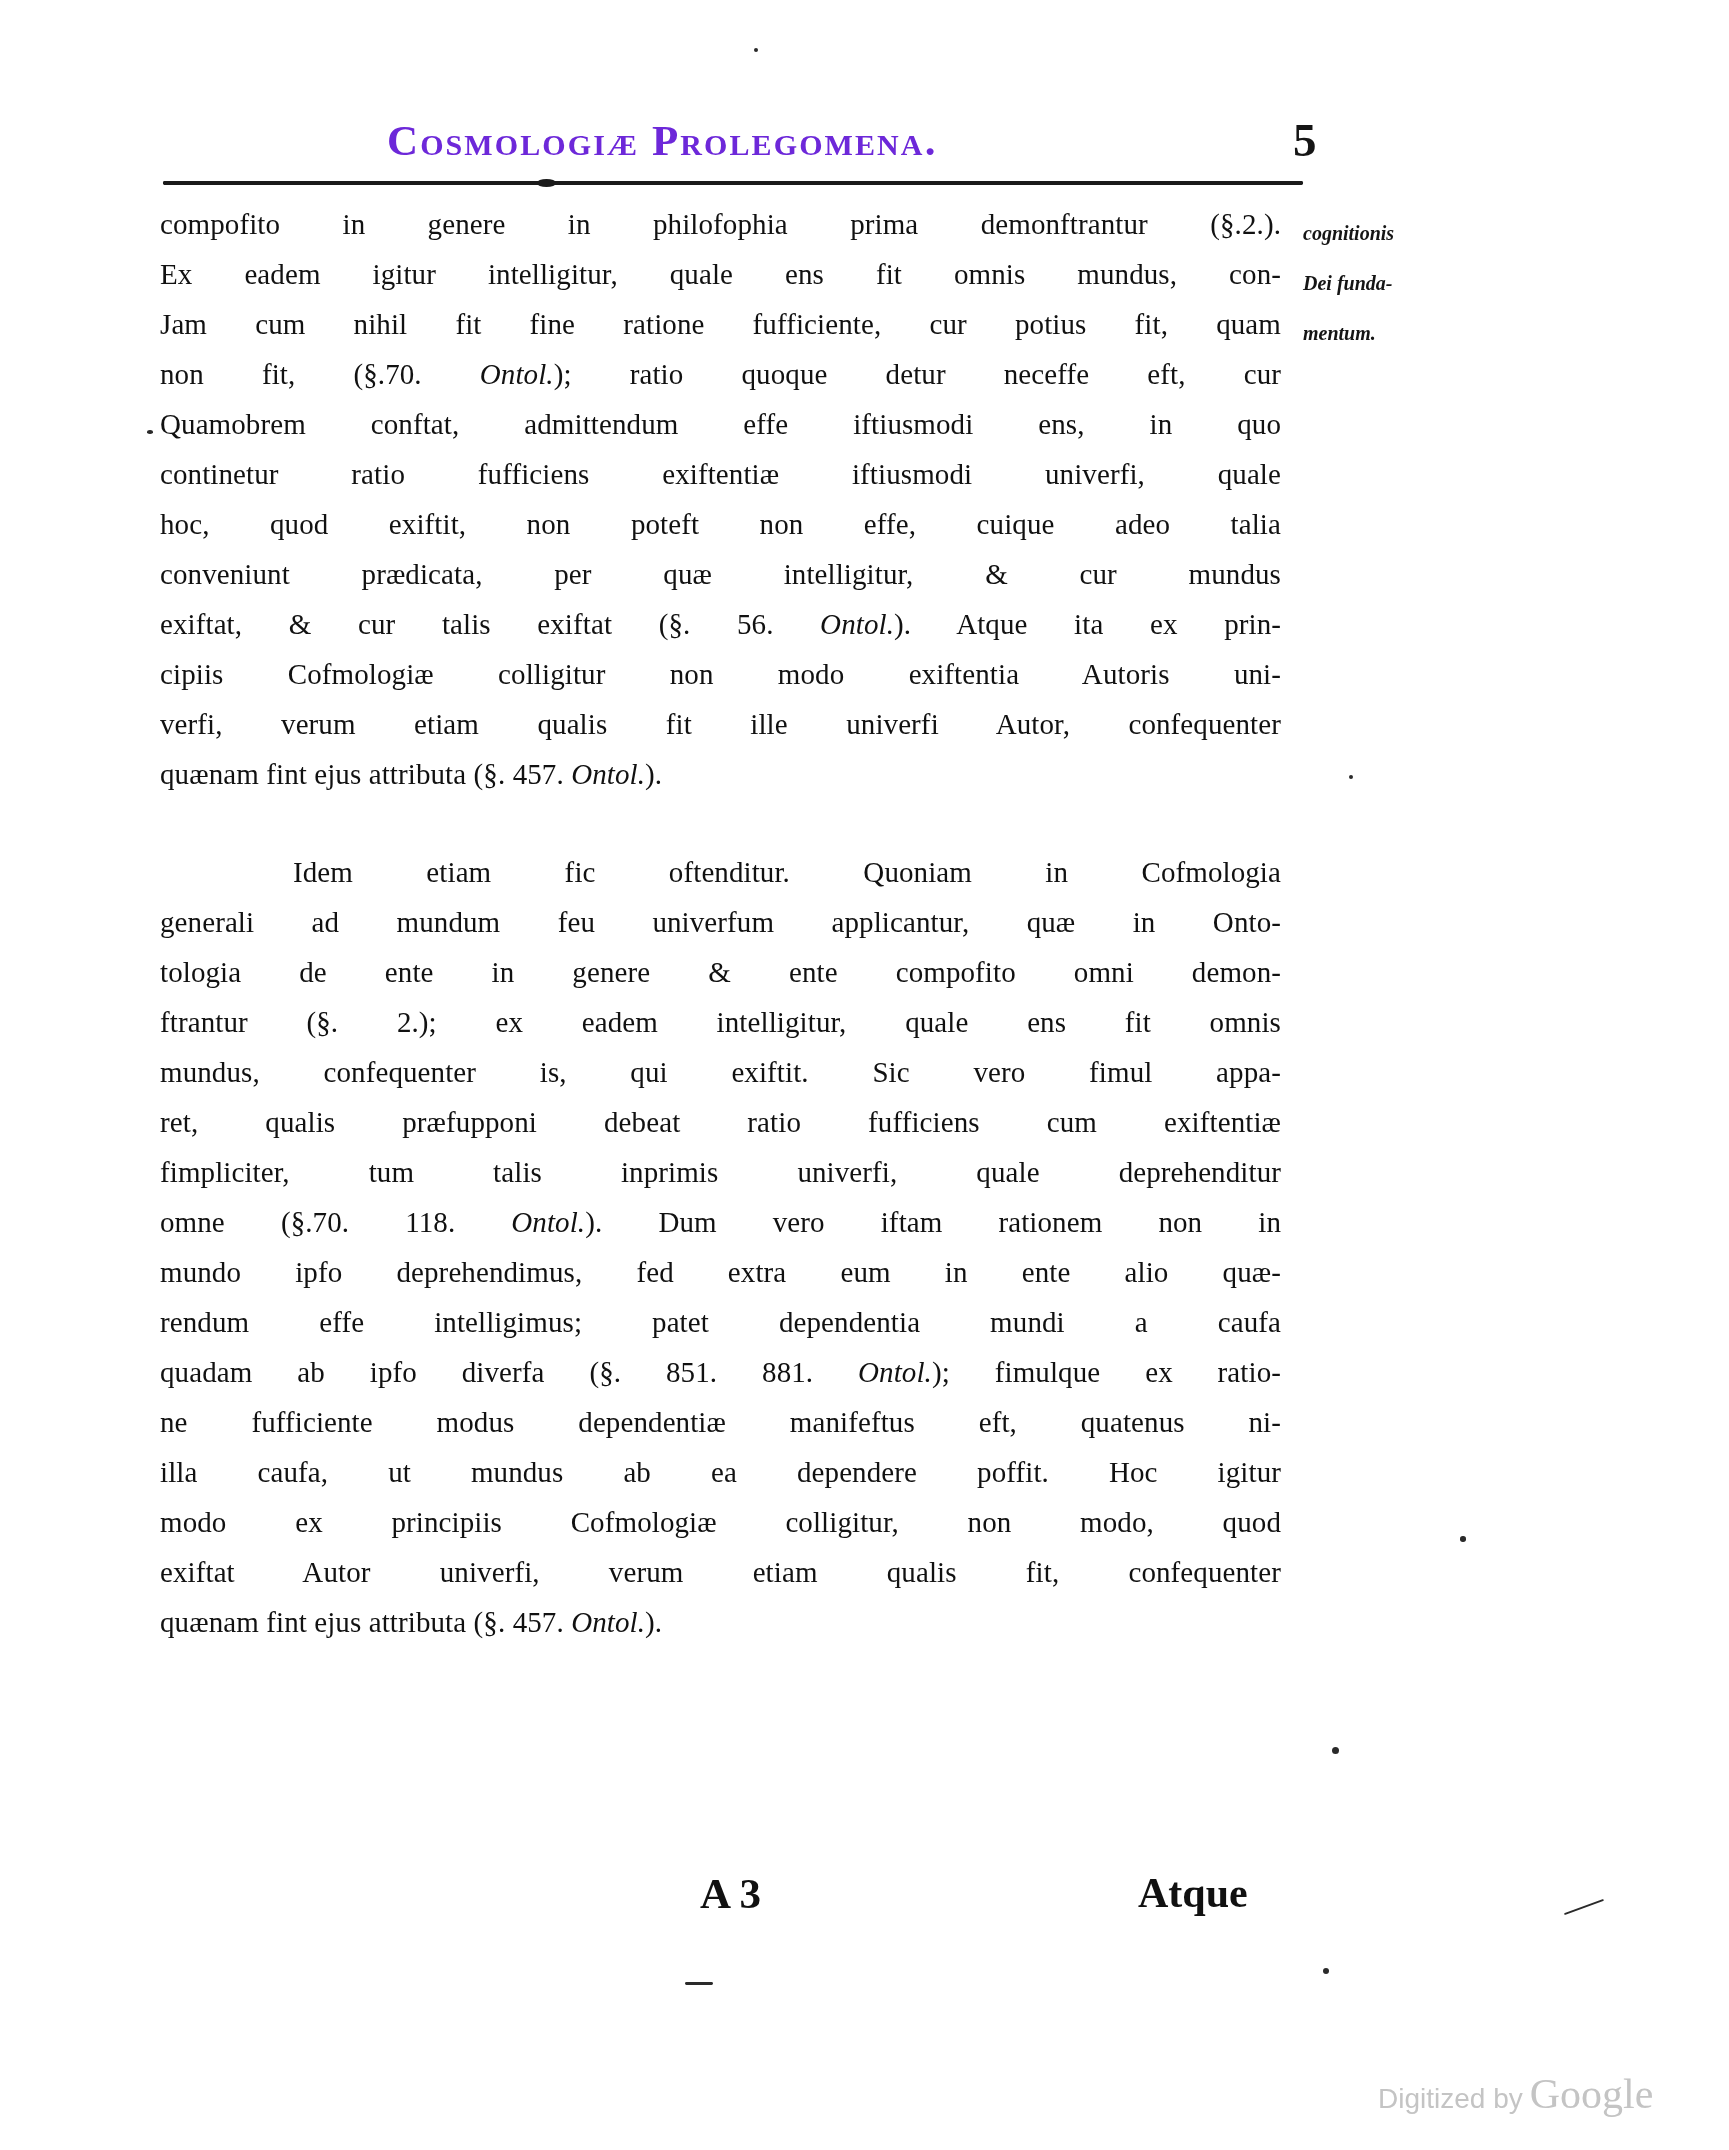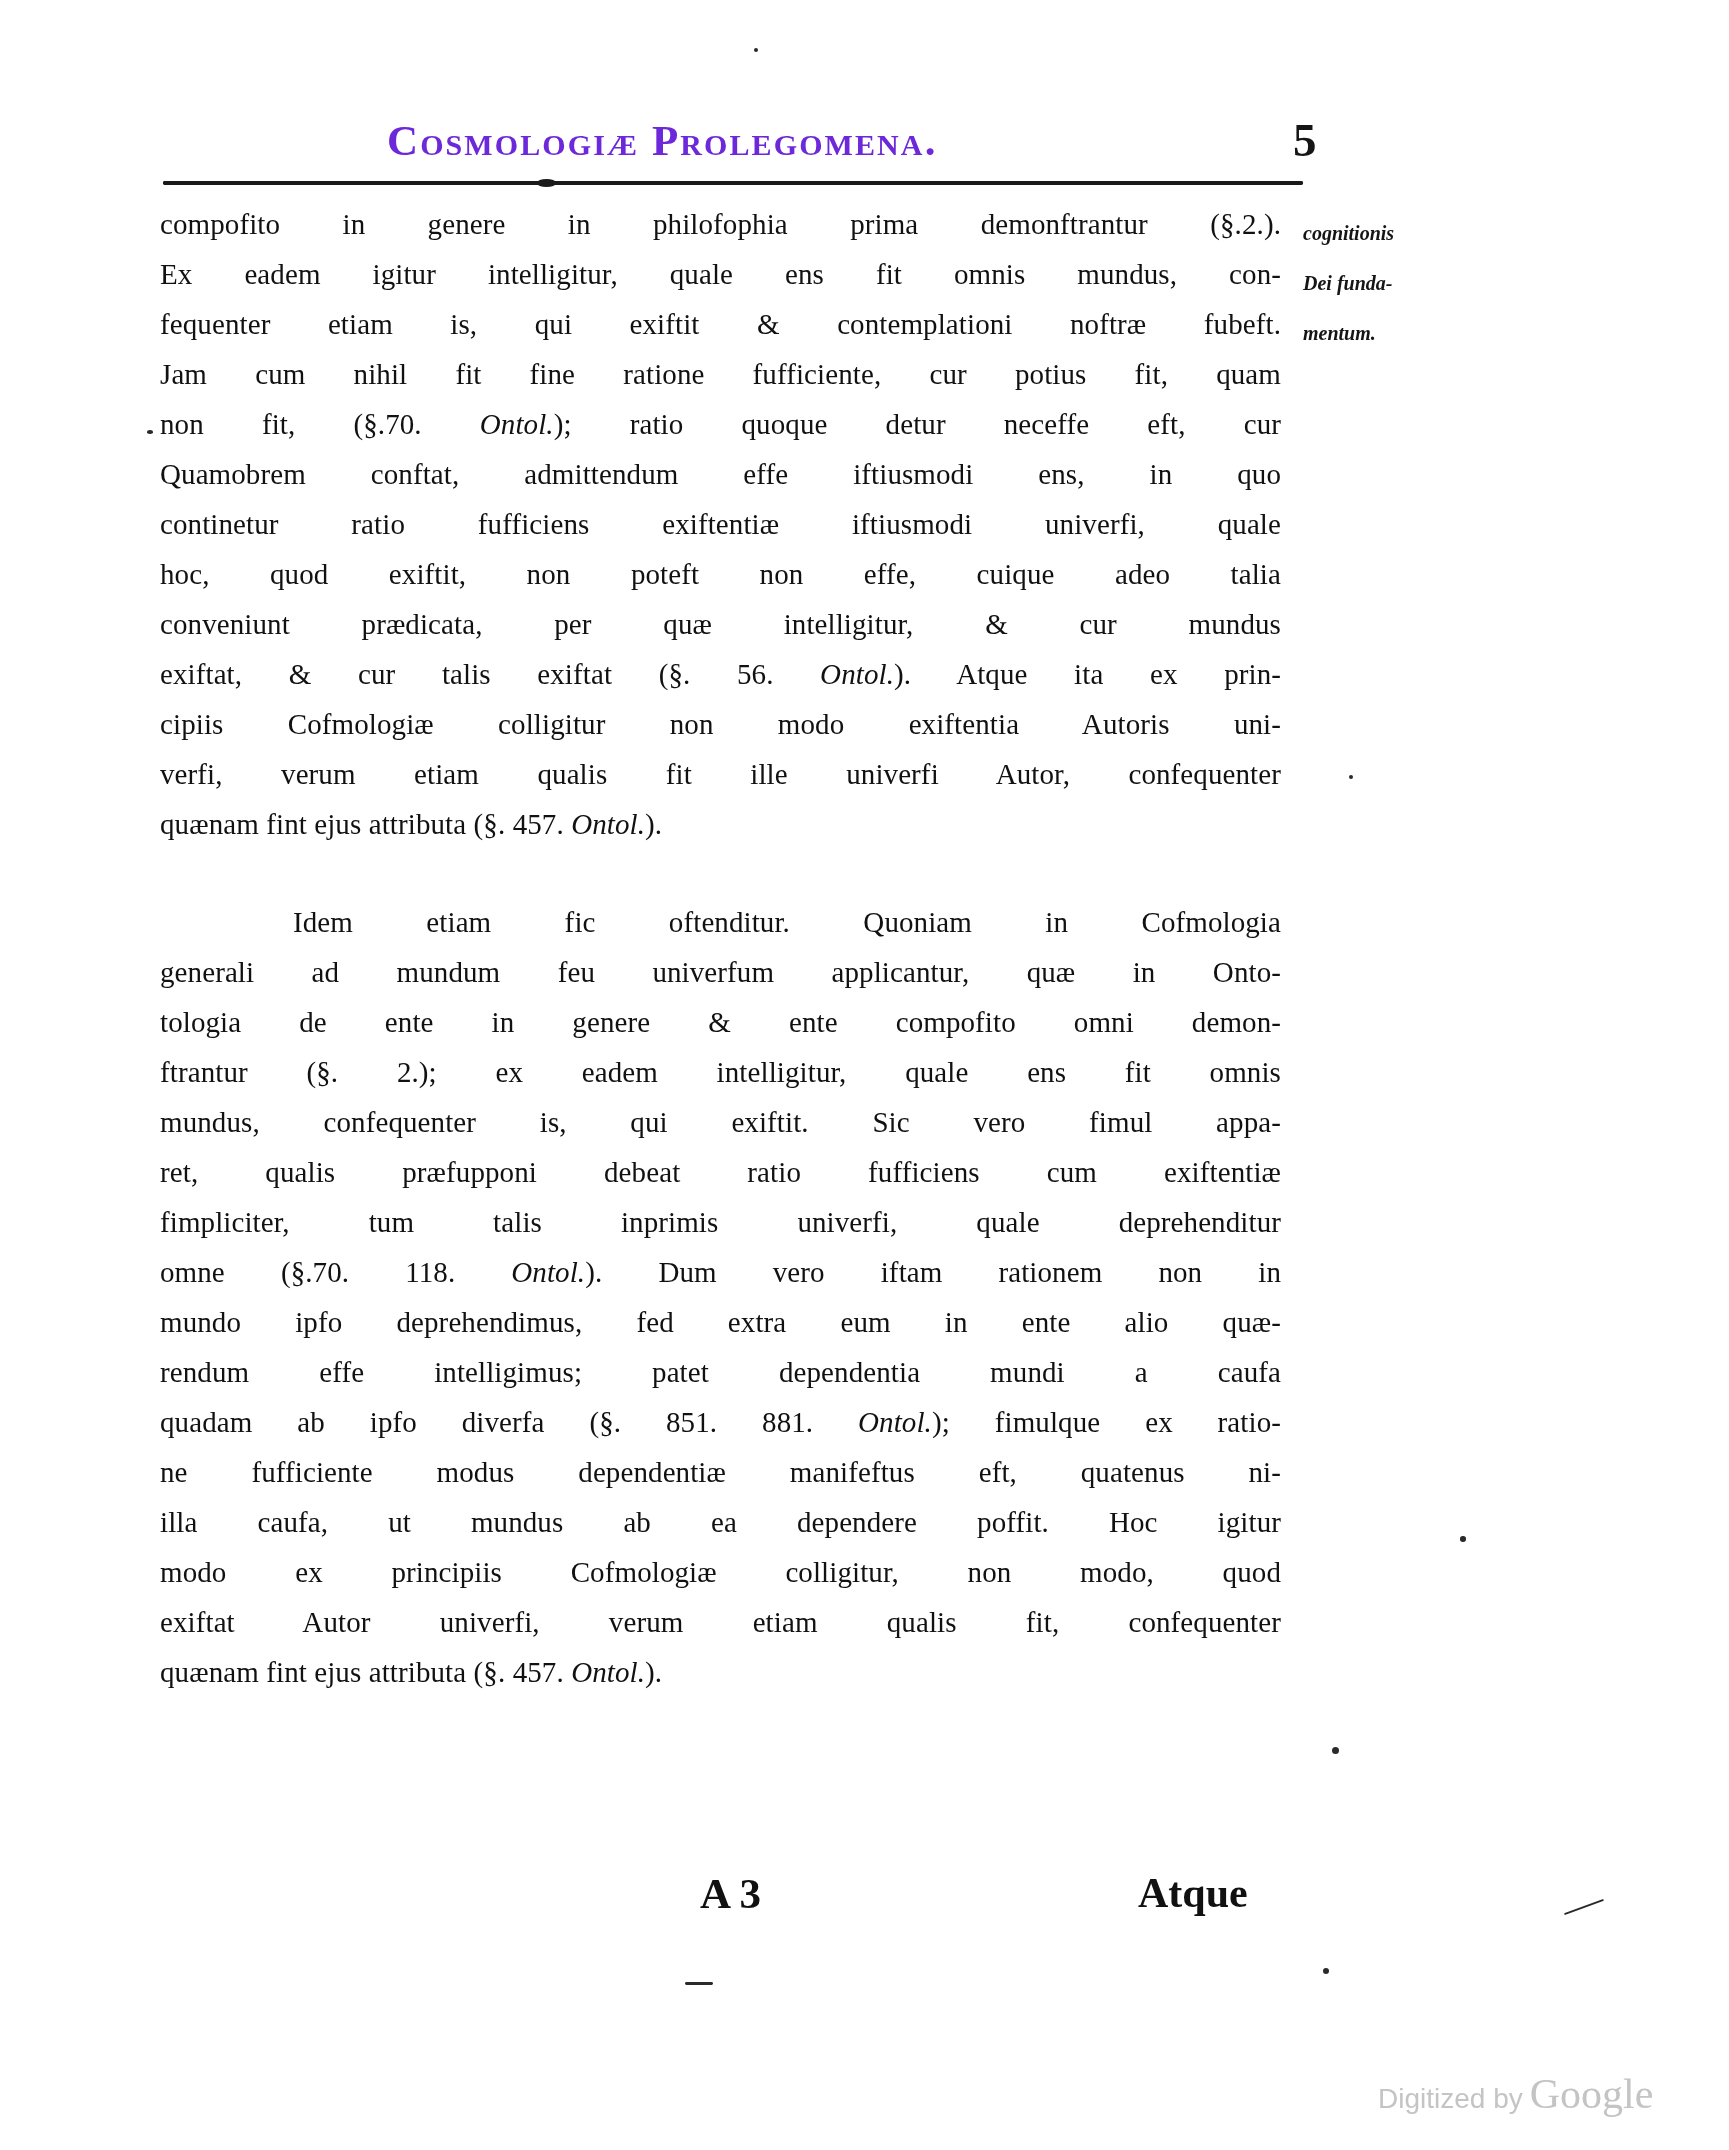--- a/index.html
+++ b/index.html
@@ -153,21 +153,20 @@
   <div class="running-head">
     <span class="running-title">Cosmologiæ Prolegomena.</span>
     <span class="page-number">5</span>
   </div>
   <div class="head-rule"></div>
 
   <div class="text-block" id="text-block">
       <div>
         <span class="line"><span>compofito in genere in philofophia prima demonftrantur (§.2.).</span></span>
         <span class="line"><span>Ex eadem igitur intelligitur, quale ens fit omnis mundus, con-</span></span>
-        <span class="line"><span>fequenter etiam is, qui exiftit &amp; contemplationi noftræ fubeft.</span></span>
         <span class="line"><span>Jam cum nihil fit fine ratione fufficiente, cur potius fit, quam</span></span>
         <span class="line"><span>non fit, (§.70. </span><span class="ital">Ontol.</span><span>); ratio quoque detur neceffe eft, cur</span></span>
         <span class="line"><span>Quamobrem conftat, admittendum effe iftiusmodi ens, in quo</span></span>
         <span class="line"><span>continetur ratio fufficiens exiftentiæ iftiusmodi univerfi, quale</span></span>
         <span class="line"><span>hoc, quod exiftit, non poteft non effe, cuique adeo talia</span></span>
         <span class="line"><span>conveniunt prædicata, per quæ intelligitur, &amp; cur mundus</span></span>
         <span class="line"><span>exiftat, &amp; cur talis exiftat (§. 56. </span><span class="ital">Ontol.</span><span>). Atque ita ex prin-</span></span>
         <span class="line"><span>cipiis Cofmologiæ colligitur non modo exiftentia Autoris uni-</span></span>
         <span class="line"><span>verfi, verum etiam qualis fit ille univerfi Autor, confequenter</span></span>
         <span class="line last"><span>quænam fint ejus attributa (§. 457. </span><span class="ital">Ontol.</span><span>).</span></span>

